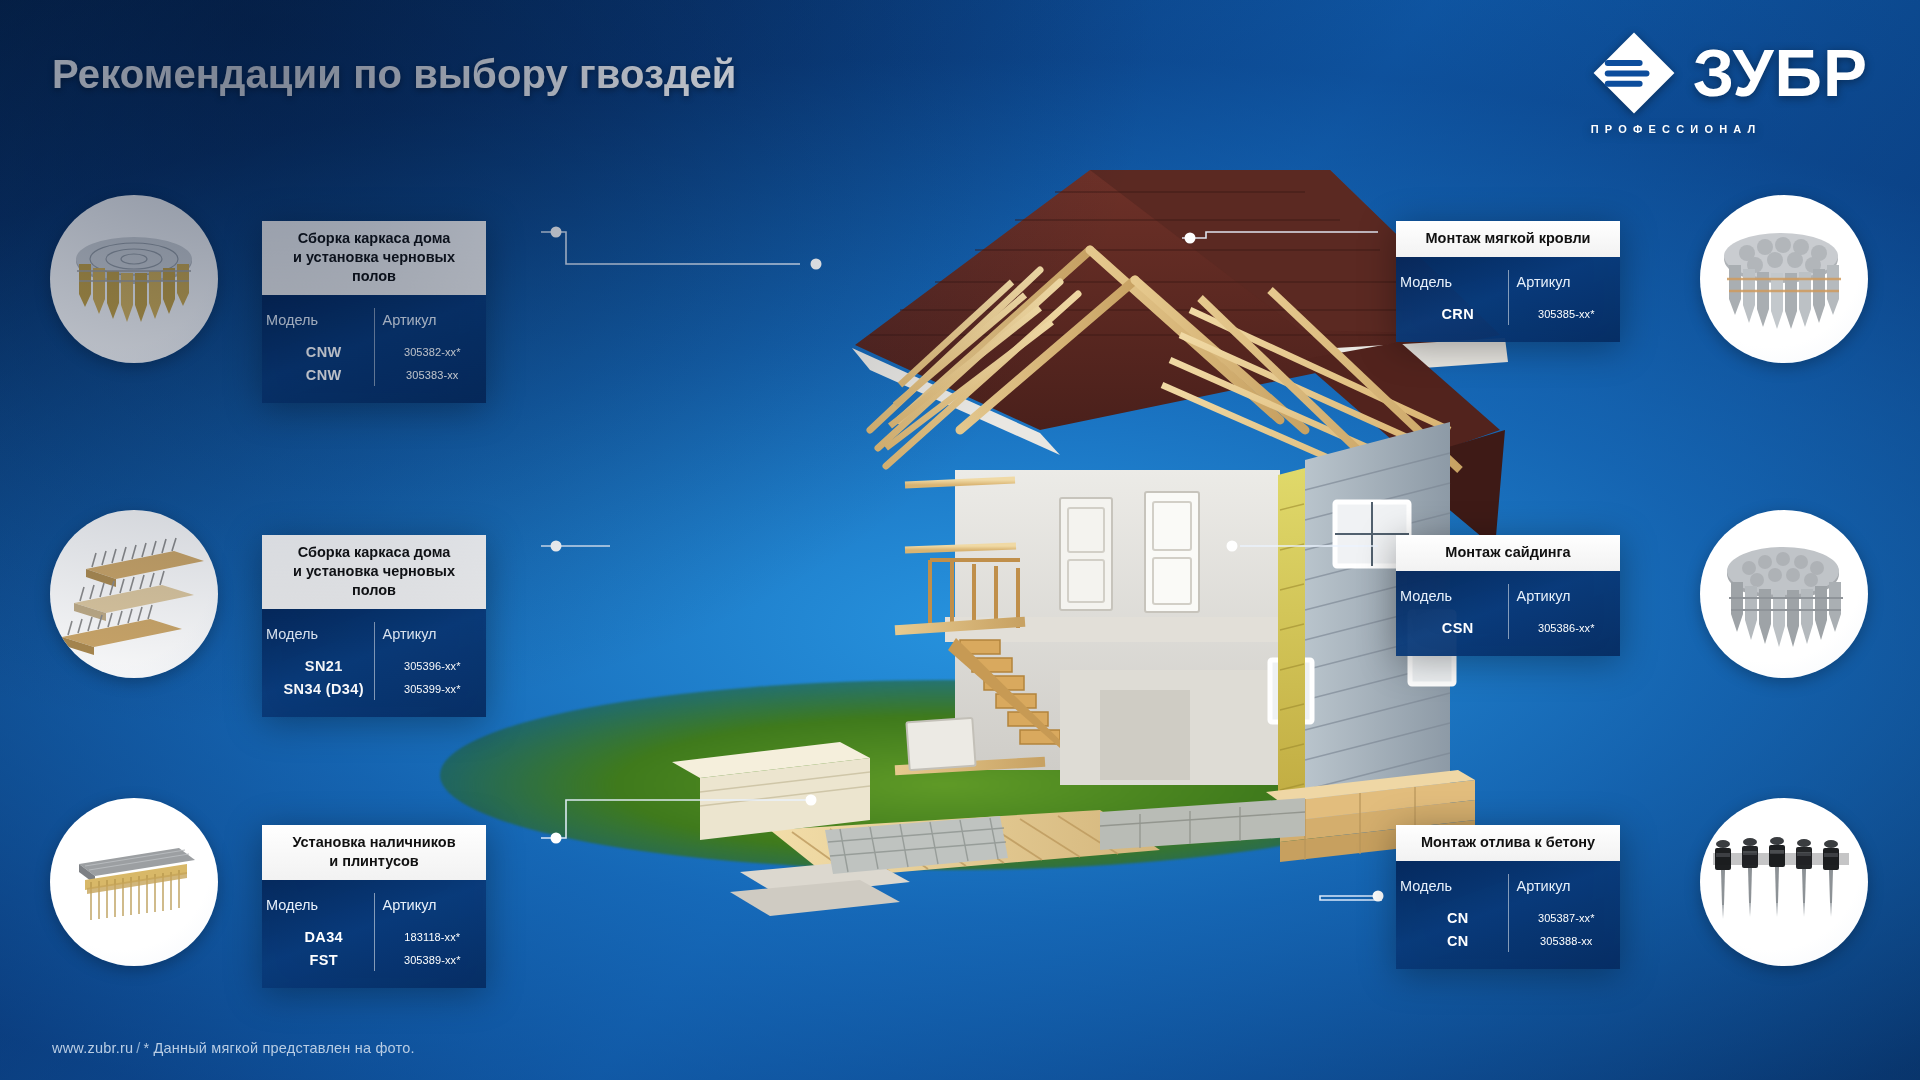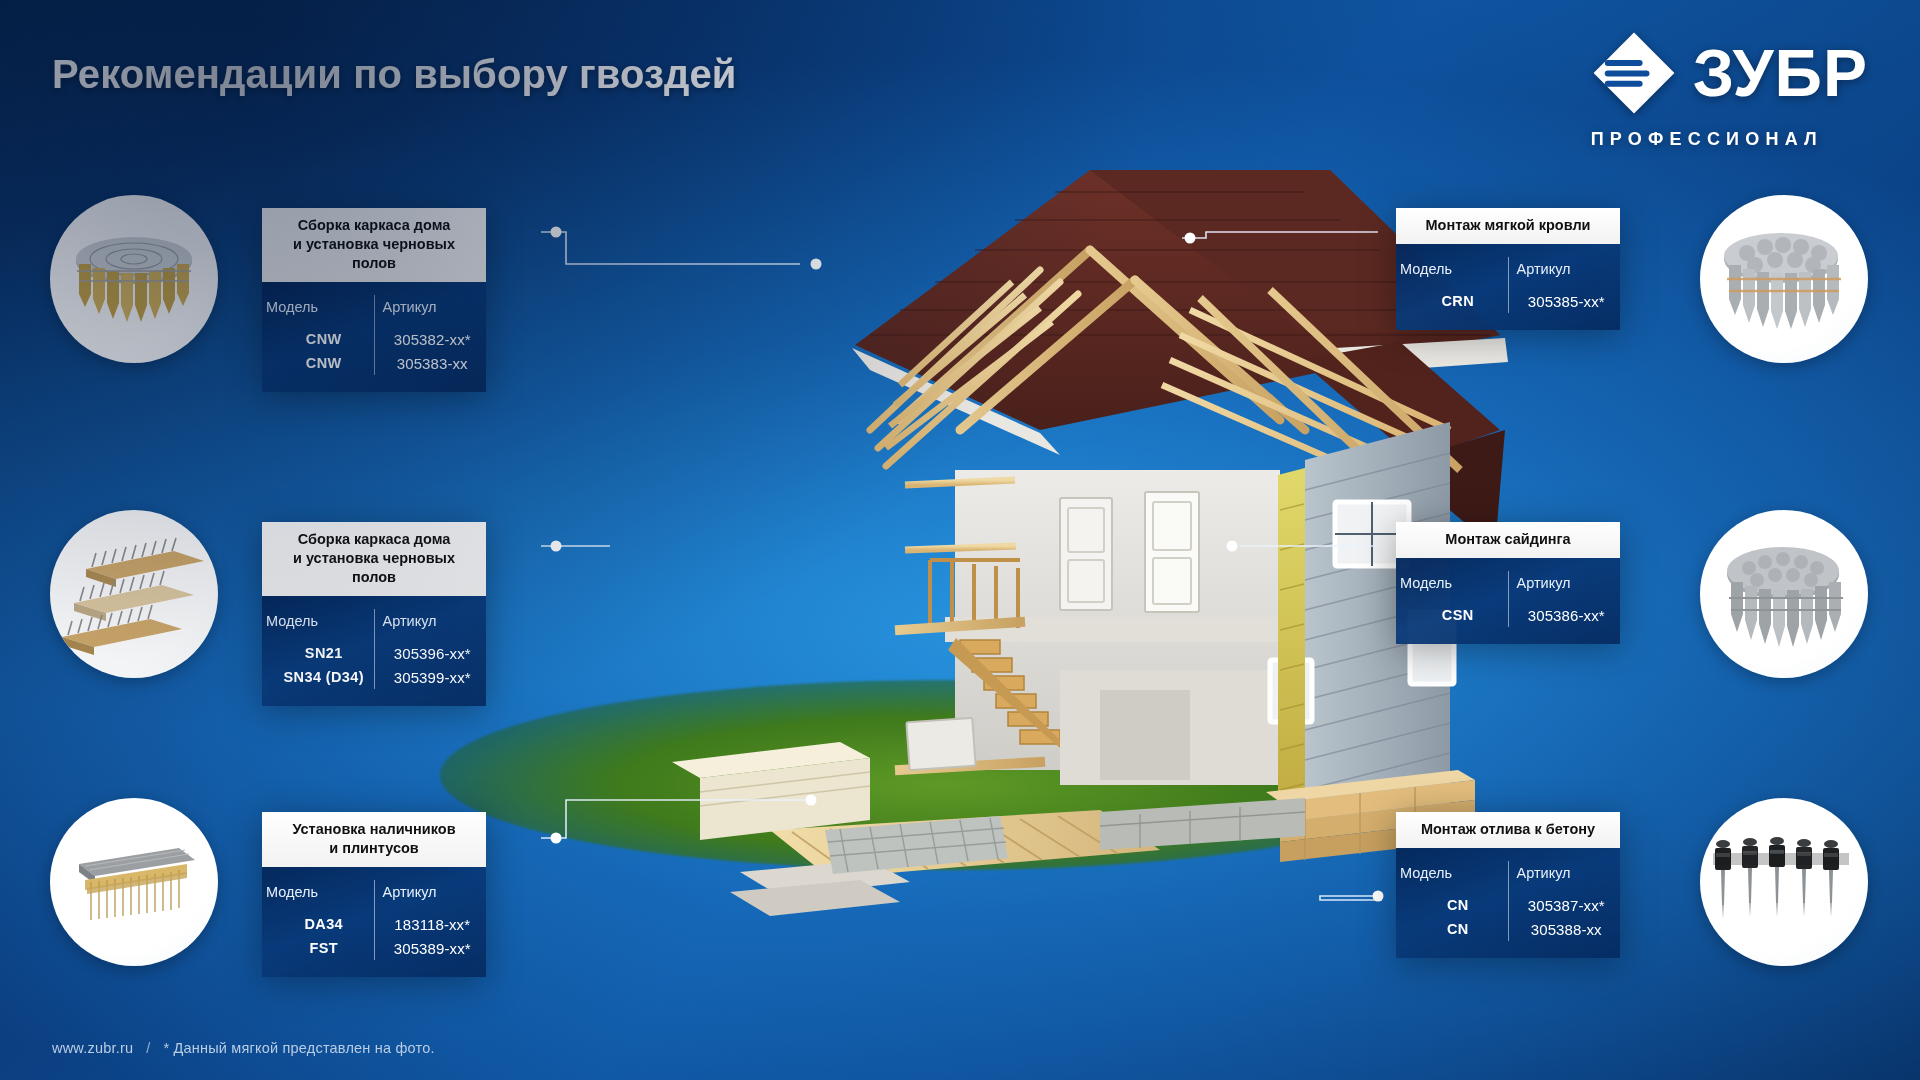--- a/index.html
+++ b/index.html
@@ -36,61 +36,62 @@
     display:flex; flex-direction:column; align-items:flex-start;
     filter:drop-shadow(0 2px 5px rgba(0,0,0,.4));
   }
   .logo-row{ display:flex; align-items:center; gap:16px; }
   .logo-mark{ width:86px; height:86px; }
   .logo-word{
     font-size:66px; font-weight:800; color:#fff; line-height:.92;
     letter-spacing:1px;
   }
   .logo-sub{
-    font-size:18px; font-weight:700; color:#fff;
-    letter-spacing:6.2px; margin-top:13px; margin-right:3px;
+    font-size:11px; font-weight:700; color:#fff;
+    letter-spacing:6.2px; margin-top:7px; margin-right:3px;
   }
 
   
   .house-wrap{ position:absolute; left:400px; top:130px; width:1120px; height:800px; }
   .ground{
     position:absolute; left:40px; bottom:60px; width:1010px; height:190px;
     background:radial-gradient(ellipse at 50% 55%, #5f9a27 0%, #3f7a1c 46%, rgba(36,96,38,.55) 72%, rgba(20,70,110,0) 92%);
     border-radius:50%;
     filter:blur(1px);
   }
 
   
   .connectors{ position:absolute; inset:0; pointer-events:none; }
 
   
   .card{
     position:absolute;
     width:224px;
     filter:drop-shadow(0 6px 18px rgba(0,0,0,.35));
+    margin-top:13px;
   }
   .card-head{
     background:linear-gradient(180deg,#ffffff 0%,#f2f2f2 100%);
     color:#111;
     font-size:14.5px; font-weight:700;
     text-align:center;
     padding:8px 10px 9px;
     line-height:1.32;
   }
   .card-body{
     background:linear-gradient(160deg, rgba(5,40,92,.96) 0%, rgba(9,58,122,.94) 45%, rgba(6,44,98,.95) 100%);
     padding:13px 0 17px;
   }
   .tbl{ width:100%; border-collapse:collapse; }
   .tbl th{
     font-size:14.5px; font-weight:400; color:#e8f1fb;
     padding:4px 4px 12px; text-align:left;
   }
   .tbl td{
-    font-size:15px; color:#fff; text-align:center; padding:3.5px 4px;
+    font-size:11px; color:#fff; text-align:center; padding:3.5px 4px;
   }
   .tbl td.model{ font-weight:800; letter-spacing:.4px; font-size:14.5px;padding-left:16px; }
   .tbl td.art{ font-weight:400; letter-spacing:.1px; }
   .tbl .col-left{ width:50%; }
   .tbl .divider{
     border-left:1px solid rgba(255,255,255,.5);
     padding-left:8px;
   }
 
   
@@ -101,21 +102,21 @@
     overflow:hidden;
     display:flex; align-items:center; justify-content:center;
     box-shadow:0 4px 16px rgba(0,0,0,.28);
   }
   .prod svg{ display:block; }
 
   
   .footer{
     position:absolute; left:52px; bottom:24px;
     font-size:14.5px; color:#b9cde4; letter-spacing:.2px;
-    display:flex; gap:13px; align-items:center;
+    display:flex; gap:3px; align-items:center;
   }
   .footer .sep{ color:#8fb0d2; }
 </style>
 </head>
 <body>
 
 <div class="stage">
 
   <div class="title">Рекомендации по выбору гвоздей</div>
 

